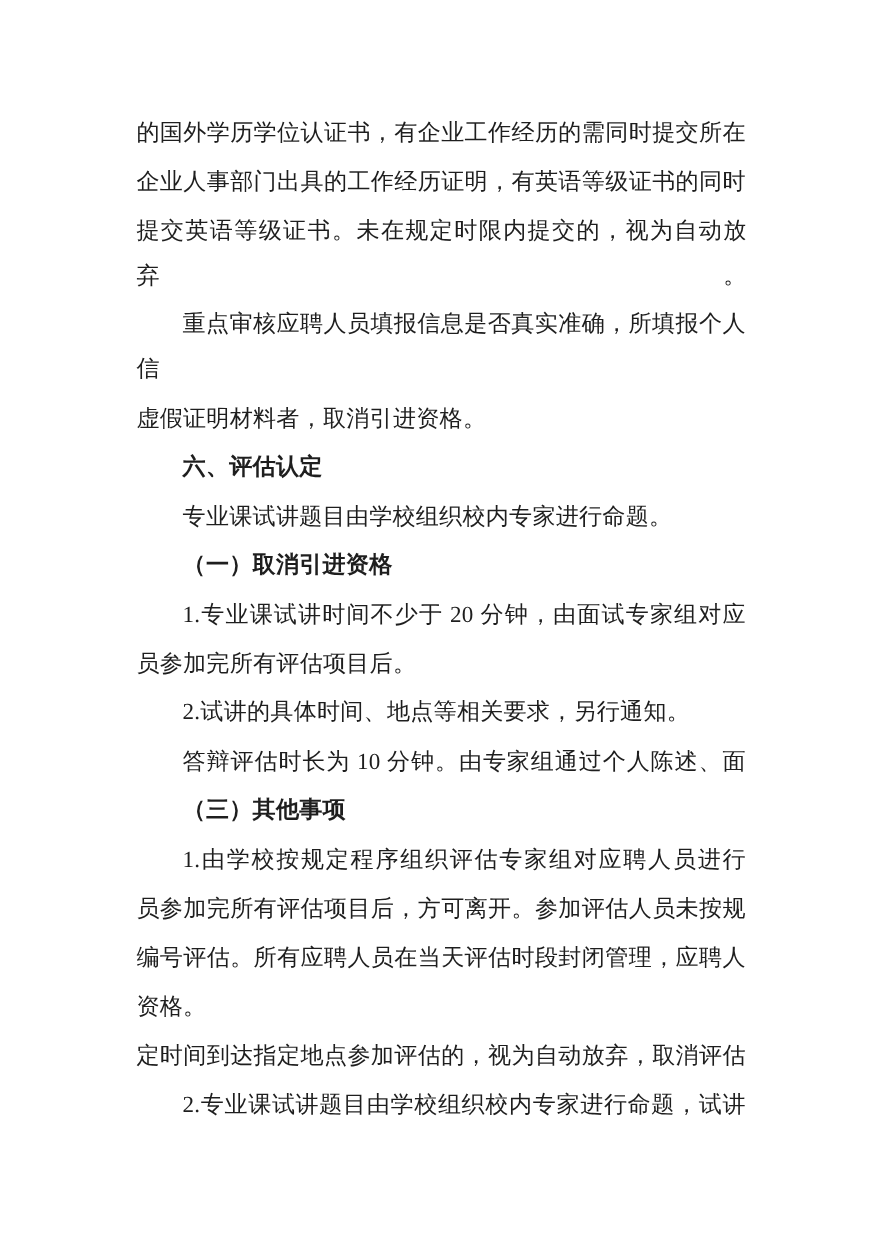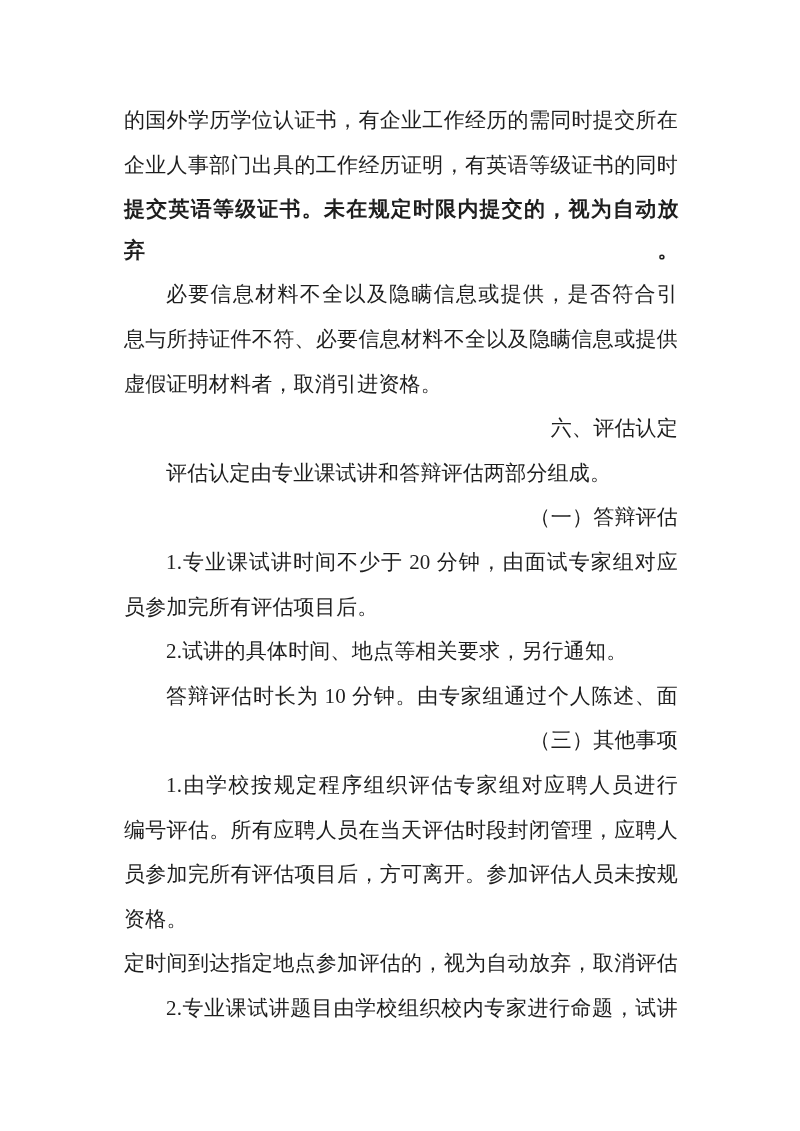--- a/index.html
+++ b/index.html
@@ -25,42 +25,41 @@
     margin: 4px;
     padding: 0;
     white-space: normal;
     text-align: left;
   }
   .fill {
     text-align: justify;
     text-align-last: justify;
   }
   .indent { text-indent: 42px; }
-  .bold { font-weight: normal; text-align: right; }
-  .tight { letter-spacing: -0.45px; font-weight: bold; }
+  .bold { font-weight: bold; }
+  .tight { letter-spacing: -0.45px; }
 </style>
 </head>
 <body>
 
 <div class="page">
   <div class="content">
     <p class="line fill">的国外学历学位认证书，有企业工作经历的需同时提交所在</p>
     <p class="line fill">企业人事部门出具的工作经历证明，有英语等级证书的同时</p>
     <p class="line fill tight">提交英语等级证书。未在规定时限内提交的，视为自动放弃。</p>
-    <p class="line fill indent">必要信息材料不全以及隐瞒信息或提供，是否符合引</p>
-    <p class="line fill">息与所持证件不符、必要信息材料不全以及隐瞒信息或提供</p>
+    <p class="line fill indent">重点审核应聘人员填报信息是否真实准确，所填报个人信</p>
     <p class="line">虚假证明材料者，取消引进资格。</p>
     <p class="line bold indent">六、评估认定</p>
-    <p class="line indent">评估认定由专业课试讲和答辩评估两部分组成。</p>
-    <p class="line bold indent">（一）答辩评估</p>
+    <p class="line indent">专业课试讲题目由学校组织校内专家进行命题。</p>
+    <p class="line bold indent">（一）取消引进资格</p>
     <p class="line fill indent">1.专业课试讲时间不少于 20 分钟，由面试专家组对应</p>
     <p class="line">员参加完所有评估项目后。</p>
     <p class="line indent">2.试讲的具体时间、地点等相关要求，另行通知。</p>
     <p class="line fill indent">答辩评估时长为 10 分钟。由专家组通过个人陈述、面</p>
     <p class="line bold indent">（三）其他事项</p>
     <p class="line fill indent">1.由学校按规定程序组织评估专家组对应聘人员进行</p>
+    <p class="line fill">员参加完所有评估项目后，方可离开。参加评估人员未按规</p>
     <p class="line fill">编号评估。所有应聘人员在当天评估时段封闭管理，应聘人</p>
-    <p class="line fill">员参加完所有评估项目后，方可离开。参加评估人员未按规</p>
     <p class="line">资格。</p>
     <p class="line fill">定时间到达指定地点参加评估的，视为自动放弃，取消评估</p>
     <p class="line fill indent">2.专业课试讲题目由学校组织校内专家进行命题，试讲</p>
   </div>
 </div>
 
 </body></html>

